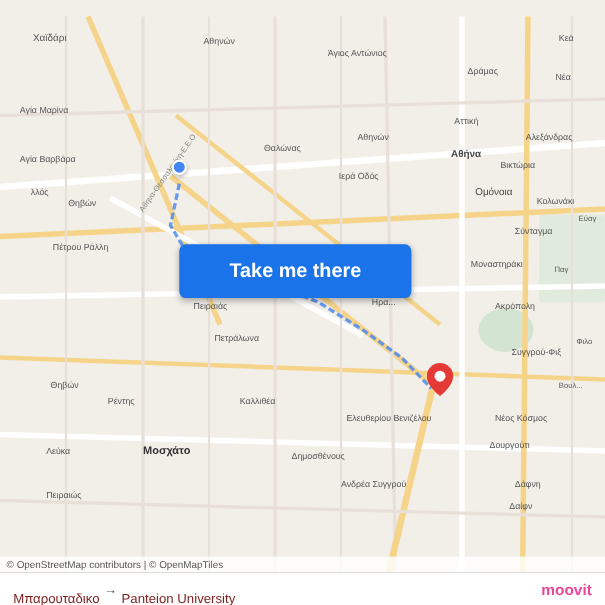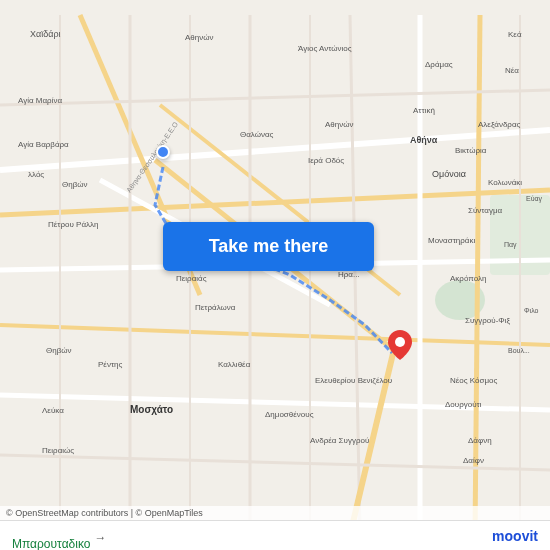--- a/index.html
+++ b/index.html
@@ -83,21 +83,21 @@
     }
 
     .bottom-bar-left, .bottom-bar-right {
       display: flex;
       align-items: center;
       gap: 4px;
     }
 
     .bottom-bar-label {
       font-size: 12px;
-      color: #15803d;
+      color: #7f1d1d;
       font-weight: 500;
       margin-top: 16px;
     }
 
     .bottom-bar-arrow {
       font-size: 12px;
       color: #555;
     }
 
     .moovit-logo {
@@ -236,20 +236,21 @@
   <button class="take-me-there-btn">Take me there</button>
 
   <div class="attribution">
     <span>© OpenStreetMap contributors | © OpenMapTiles</span>
   </div>
 
   <div class="bottom-bar">
     <div class="bottom-bar-left">
       <span class="bottom-bar-label">Μπαρουταδικο</span>
       <span class="bottom-bar-arrow">→</span>
+      <span class="bottom-bar-label">Panteion University</span>
     </div>
     <div class="bottom-bar-right">
       <span class="moovit-logo">
-        <span style="color:#1d4ed8">moovit</span>
+        <span style="color:#ec4899">moovit</span>
       </span>
     </div>
   </div>
 </div>
 
 </body></html>

